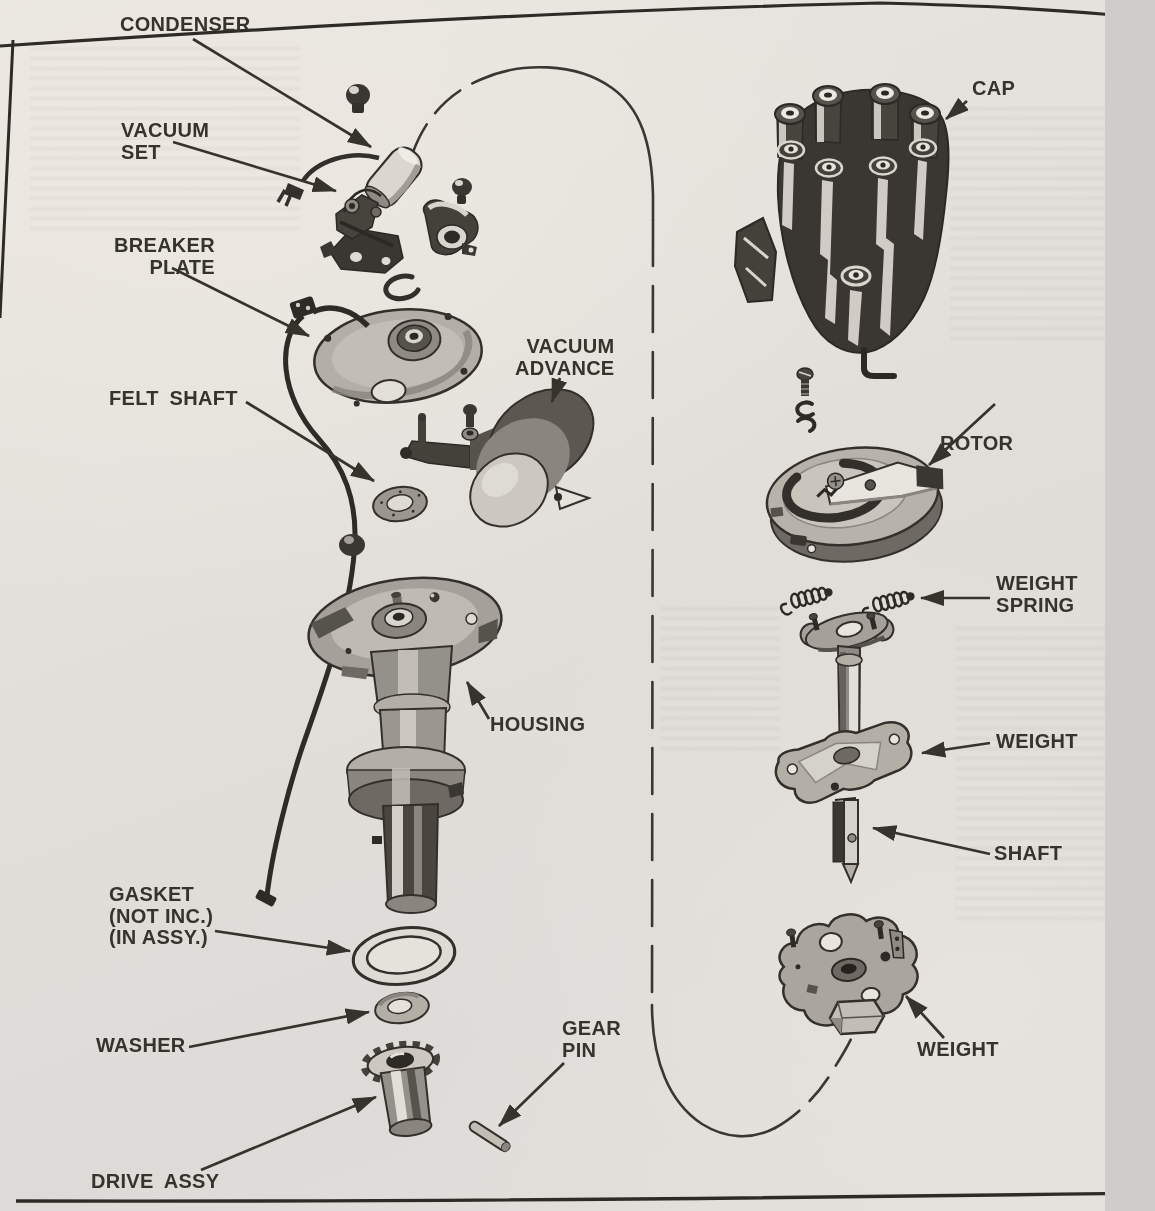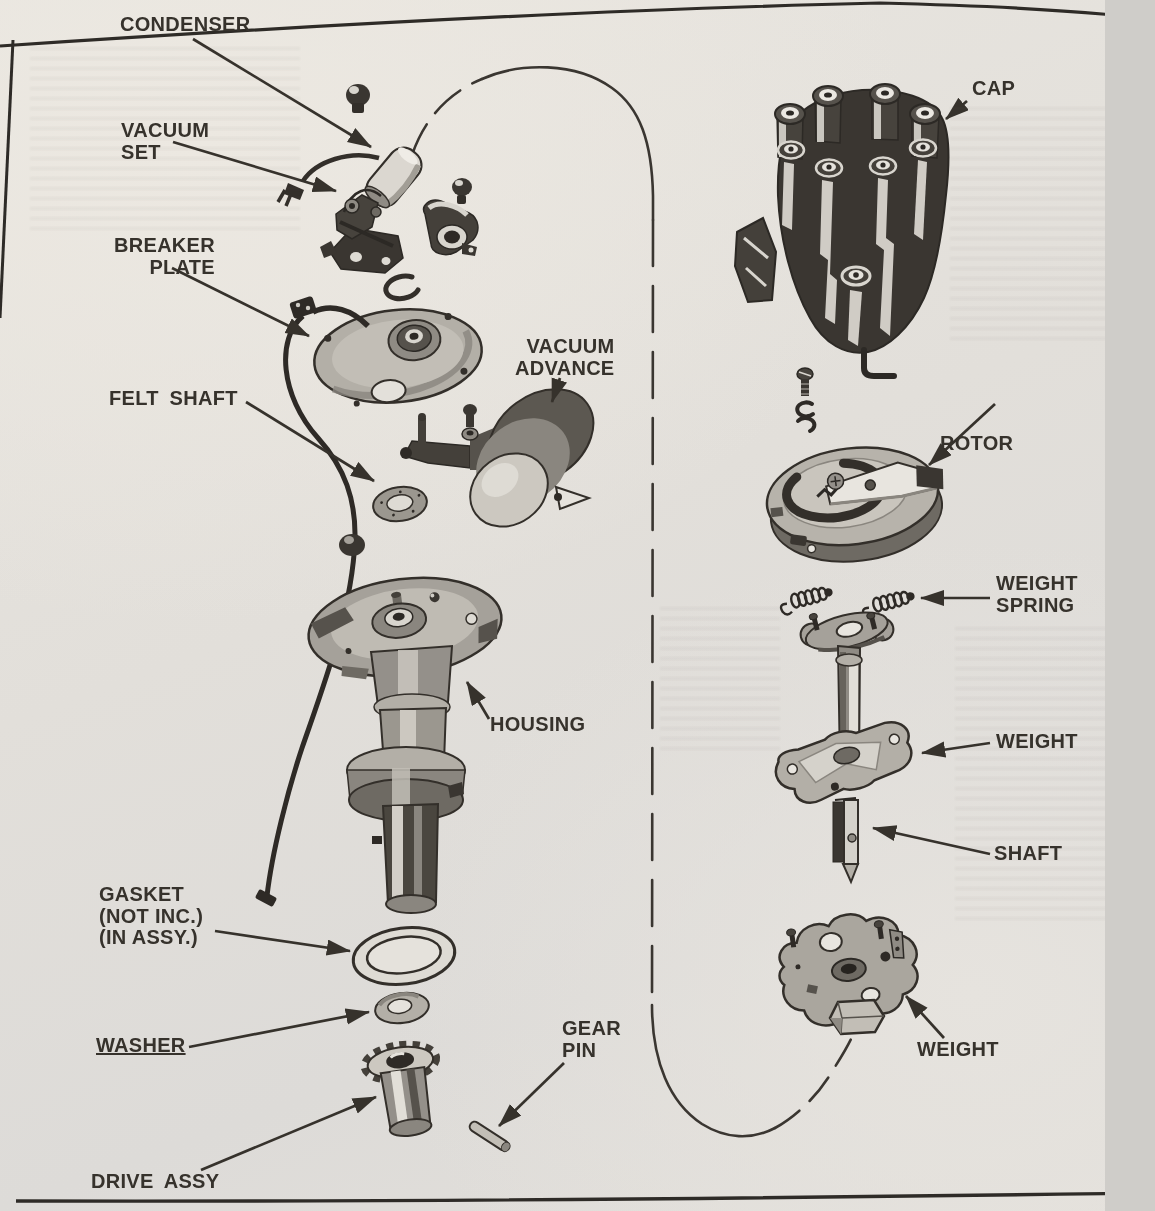--- a/index.html
+++ b/index.html
@@ -411,24 +411,24 @@
 
   <div class="lbl" style="left:120px;top:14px;">CONDENSER</div>
   <div class="lbl" style="left:121px;top:120px;">VACUUM
 SET</div>
   <div class="lbl" style="left:114px;top:235px;text-align:right;">BREAKER
 PLATE</div>
   <div class="lbl ws" style="left:109px;top:388px;">FELT SHAFT</div>
   <div class="lbl" style="left:515px;top:336px;text-align:right;">VACUUM
 ADVANCE</div>
   <div class="lbl" style="left:490px;top:714px;">HOUSING</div>
-  <div class="lbl" style="left:99px;top:884px;">GASKET
+  <div class="lbl" style="left:109px;top:884px;">GASKET
 (NOT INC.)
 (IN ASSY.)</div>
-  <div class="lbl" style="left:96px;top:1035px;text-decoration:underline;">WASHER</div>
+  <div class="lbl" style="left:96px;top:1035px;">WASHER</div>
   <div class="lbl ws" style="left:91px;top:1171px;">DRIVE ASSY</div>
   <div class="lbl" style="left:562px;top:1018px;">GEAR
 PIN</div>
   <div class="lbl" style="left:972px;top:78px;">CAP</div>
   <div class="lbl" style="left:940px;top:393px;margin-top:40px;">ROTOR</div>
   <div class="lbl" style="left:996px;top:573px;">WEIGHT
 SPRING</div>
   <div class="lbl" style="left:996px;top:731px;">WEIGHT</div>
   <div class="lbl" style="left:994px;top:843px;text-align:right;">SHAFT</div>
   <div class="lbl" style="left:917px;top:1039px;">WEIGHT</div>

